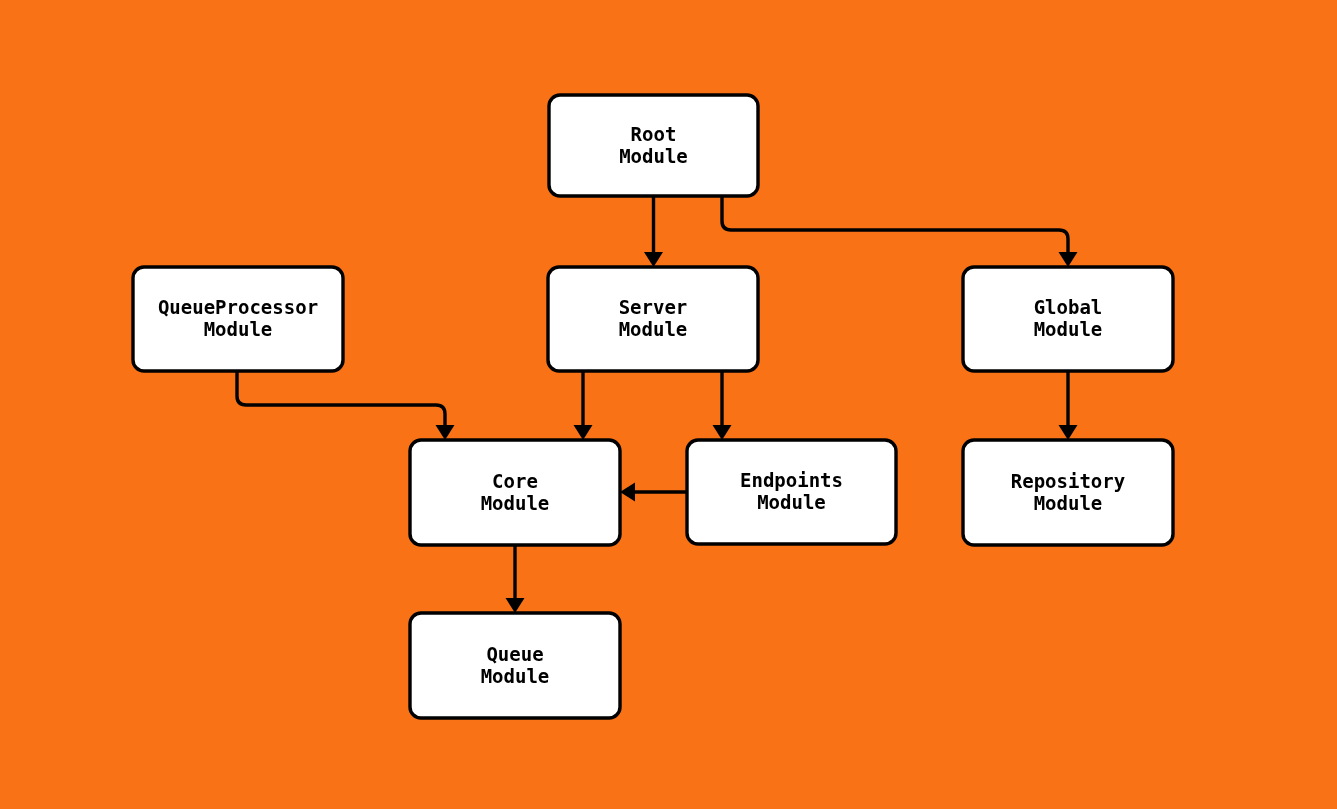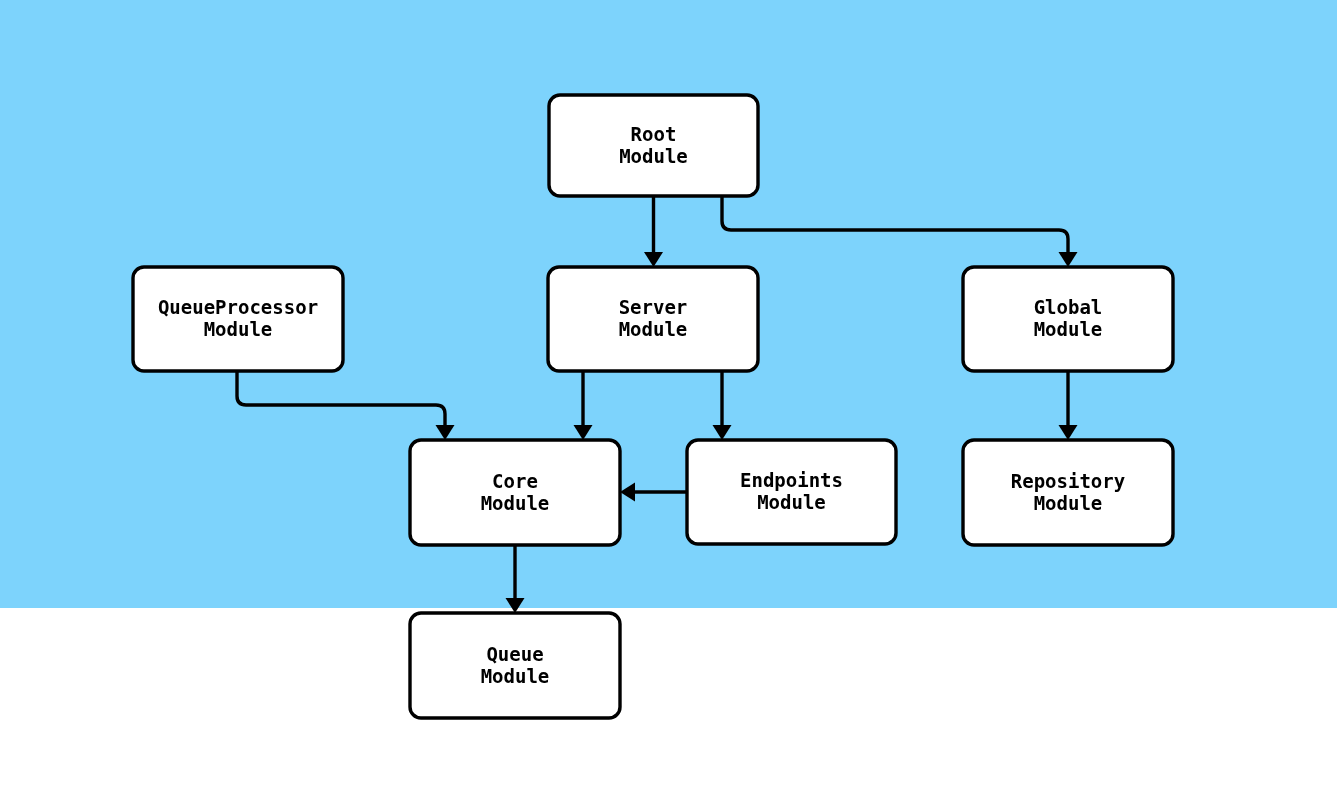--- a/index.html
+++ b/index.html
@@ -10,22 +10,22 @@
   }
   body {
     width: 1337px;
     height: 809px;
     font-family: "DejaVu Sans Mono", "Liberation Mono", monospace;
     overflow: hidden;
   }
   #diagram-root {
     position: relative;
     width: 1337px;
-    height: 608px;
-    background: #7dd3fc;
+    height: 809px;
+    background: #f97316;
   }
   svg#graph {
     display: block;
     width: 1337px;
     height: 809px;
   }
   .node-box {
     fill: #ffffff;
     stroke: #000000;
     stroke-width: 3.4;

